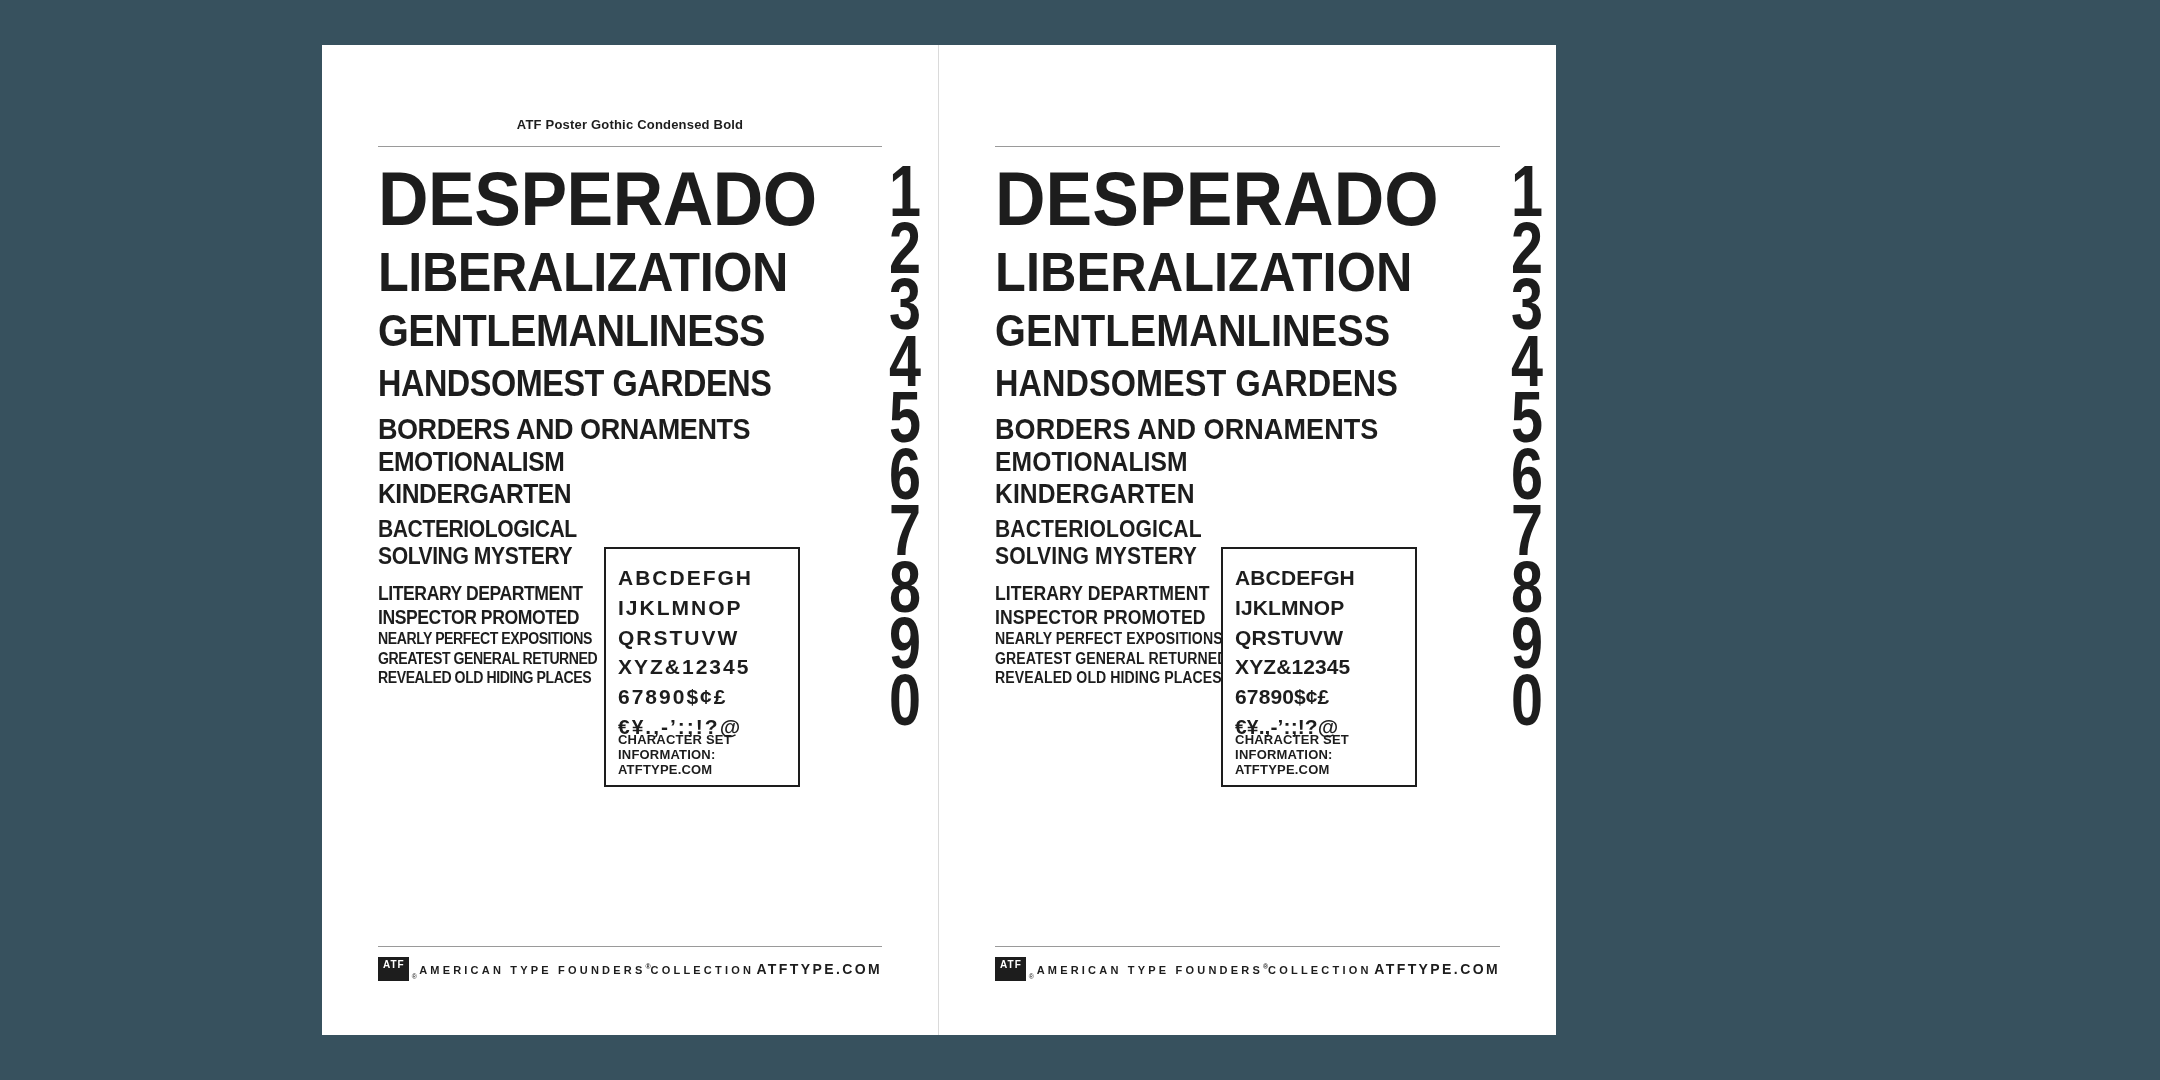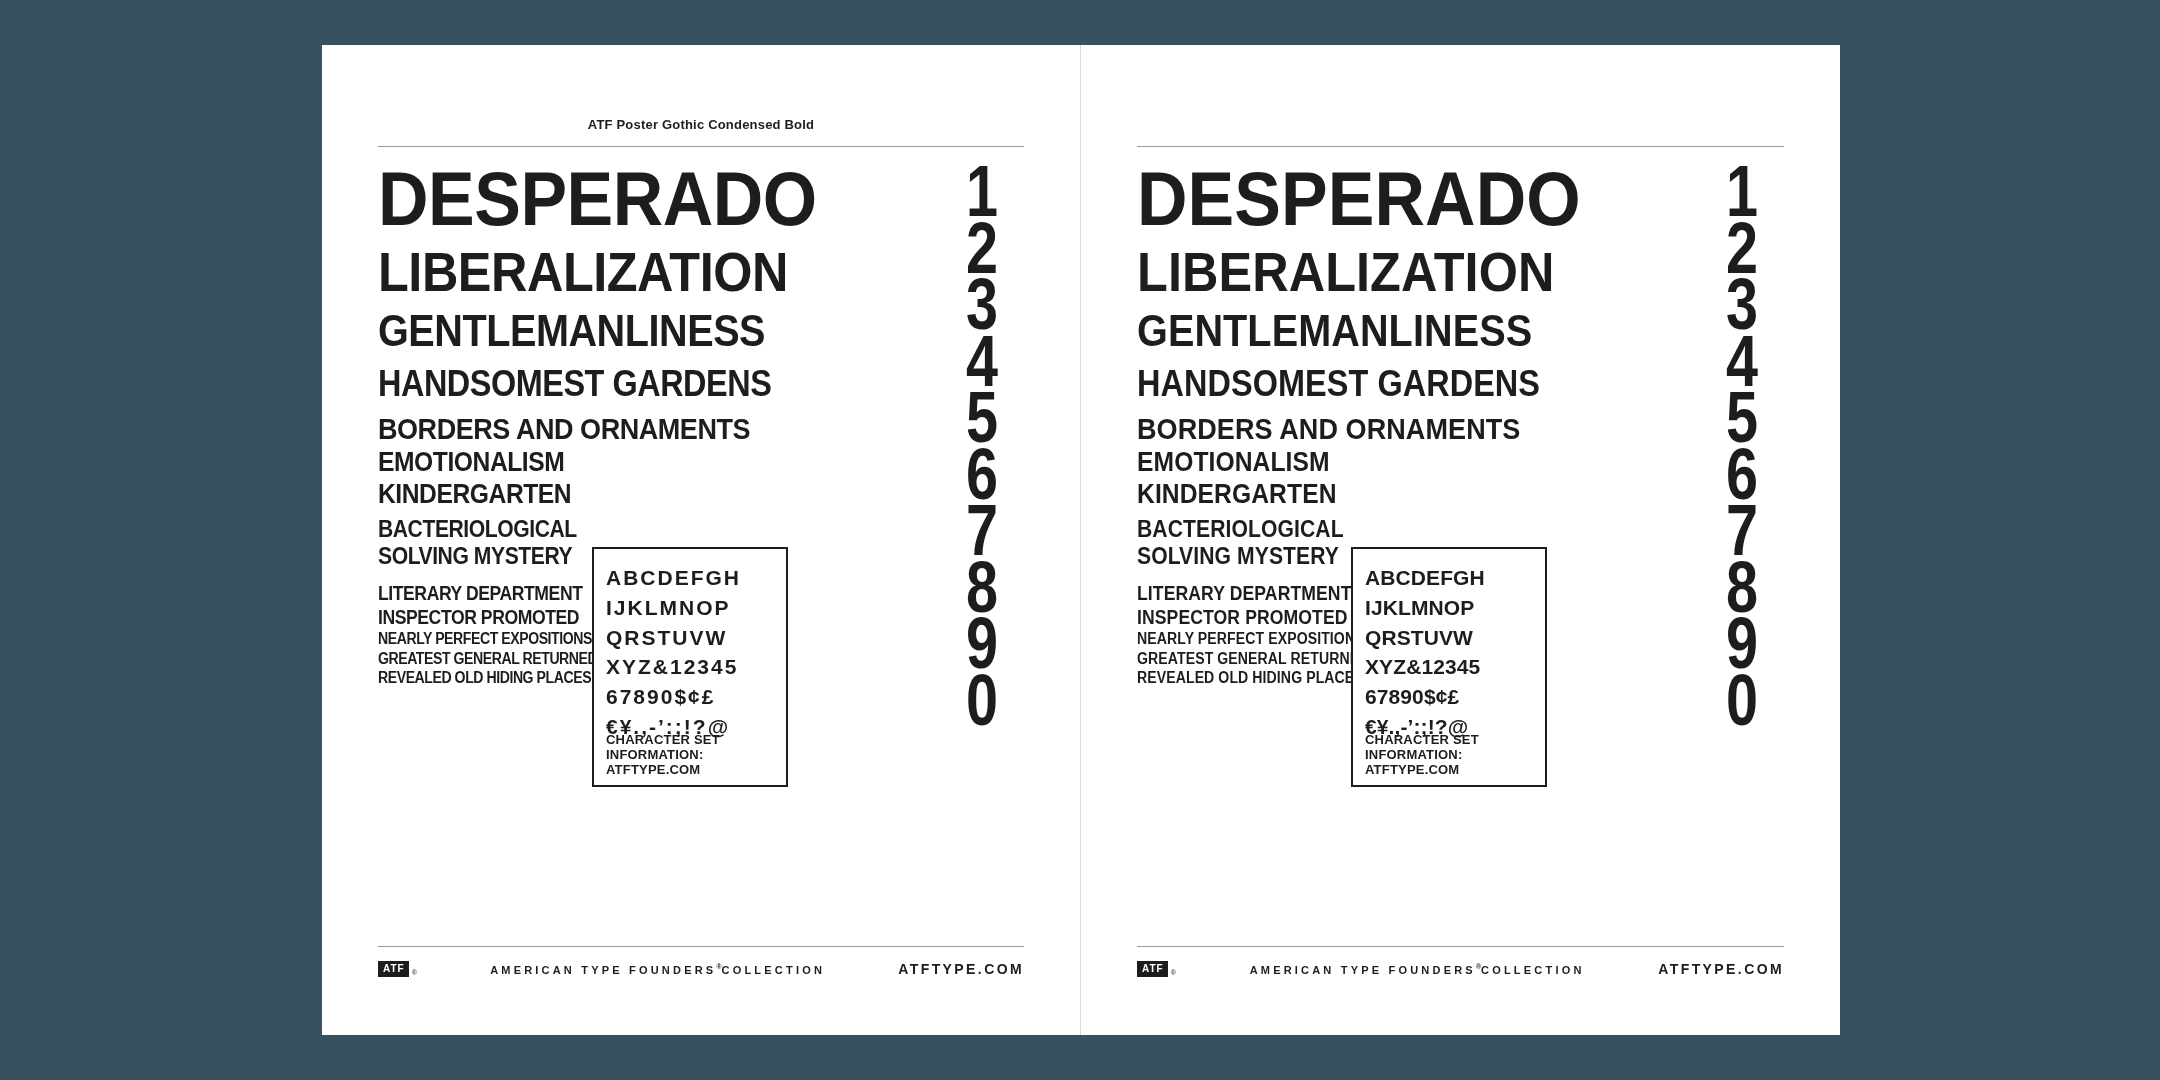--- a/index.html
+++ b/index.html
@@ -16,21 +16,21 @@
     position: relative;
     width: 2160px;
     height: 1080px;
     background: #37515e;
   }
 
   .spread {
     position: absolute;
     left: 322px;
     top: 45px;
-    width: 1518px;
+    width: 1234px;
     height: 990px;
     display: flex;
     background: #ffffff;
   }
 
   .page {
     position: relative;
     width: 759px;
     height: 990px;
     background: #ffffff;
@@ -140,21 +140,21 @@
   .block-3 .line { font-size: 24px; line-height: 1.16; transform: scaleX(0.88); }
   .block-4 { margin-top: 12px; }
   .block-4 .line { font-size: 20px; line-height: 1.18; transform: scaleX(0.88); }
   .block-5 { }
   .block-5 .line { font-size: 16px; line-height: 1.22; transform: scaleX(0.88); }
   .lower-left { flex: 0 0 auto; width: 214px; }
 
   
   .charset-box {
     position: absolute;
-    left: 214px;
+    left: 226px;
     top: 384px;
     width: 196px;
     height: 240px;
     border: 2px solid #1d1d1d;
     box-sizing: border-box;
     padding: 14px 10px 8px 12px;
     background: #ffffff;
   }
 
   .charset {
@@ -194,21 +194,21 @@
     align-items: flex-end;
     gap: 3px;
   }
 
   .atf-mark {
     background: #1d1d1d;
     color: #ffffff;
     font-size: 10px;
     font-weight: bold;
     letter-spacing: 1px;
-    padding: 3px 4px 3px 5px;
+    padding: 3px 4px 11px 5px;
     line-height: 1;
   }
 
   .atf-reg {
     font-size: 7px;
     line-height: 1;
     padding-bottom: 1px;
   }
 
   .footer-center {

